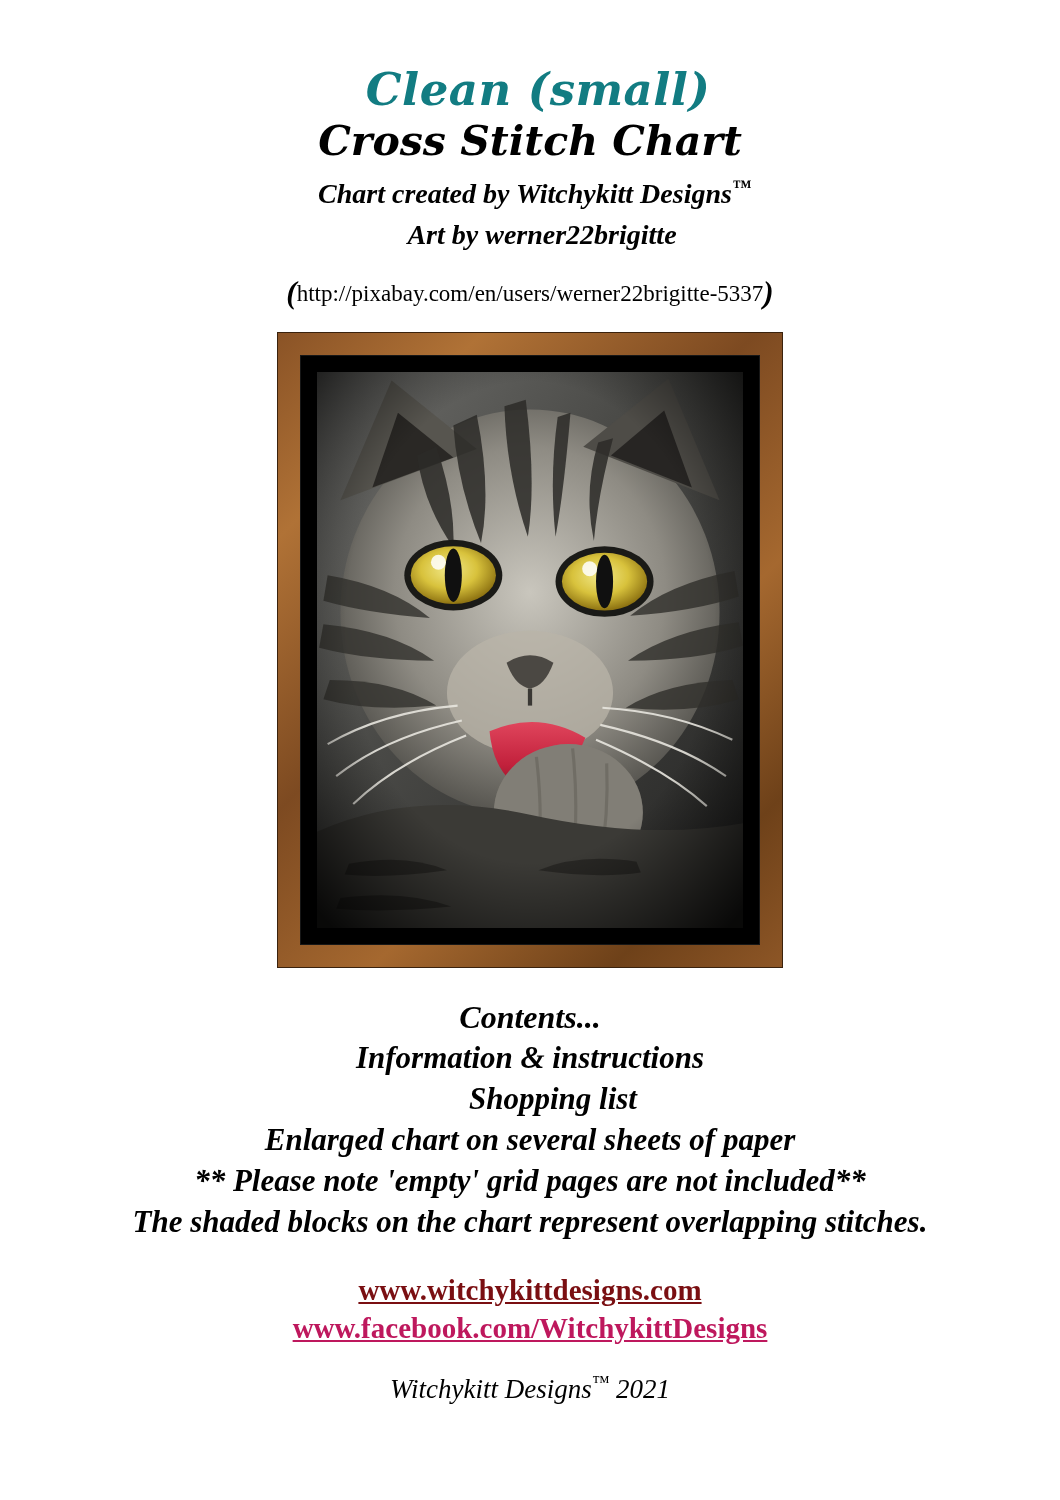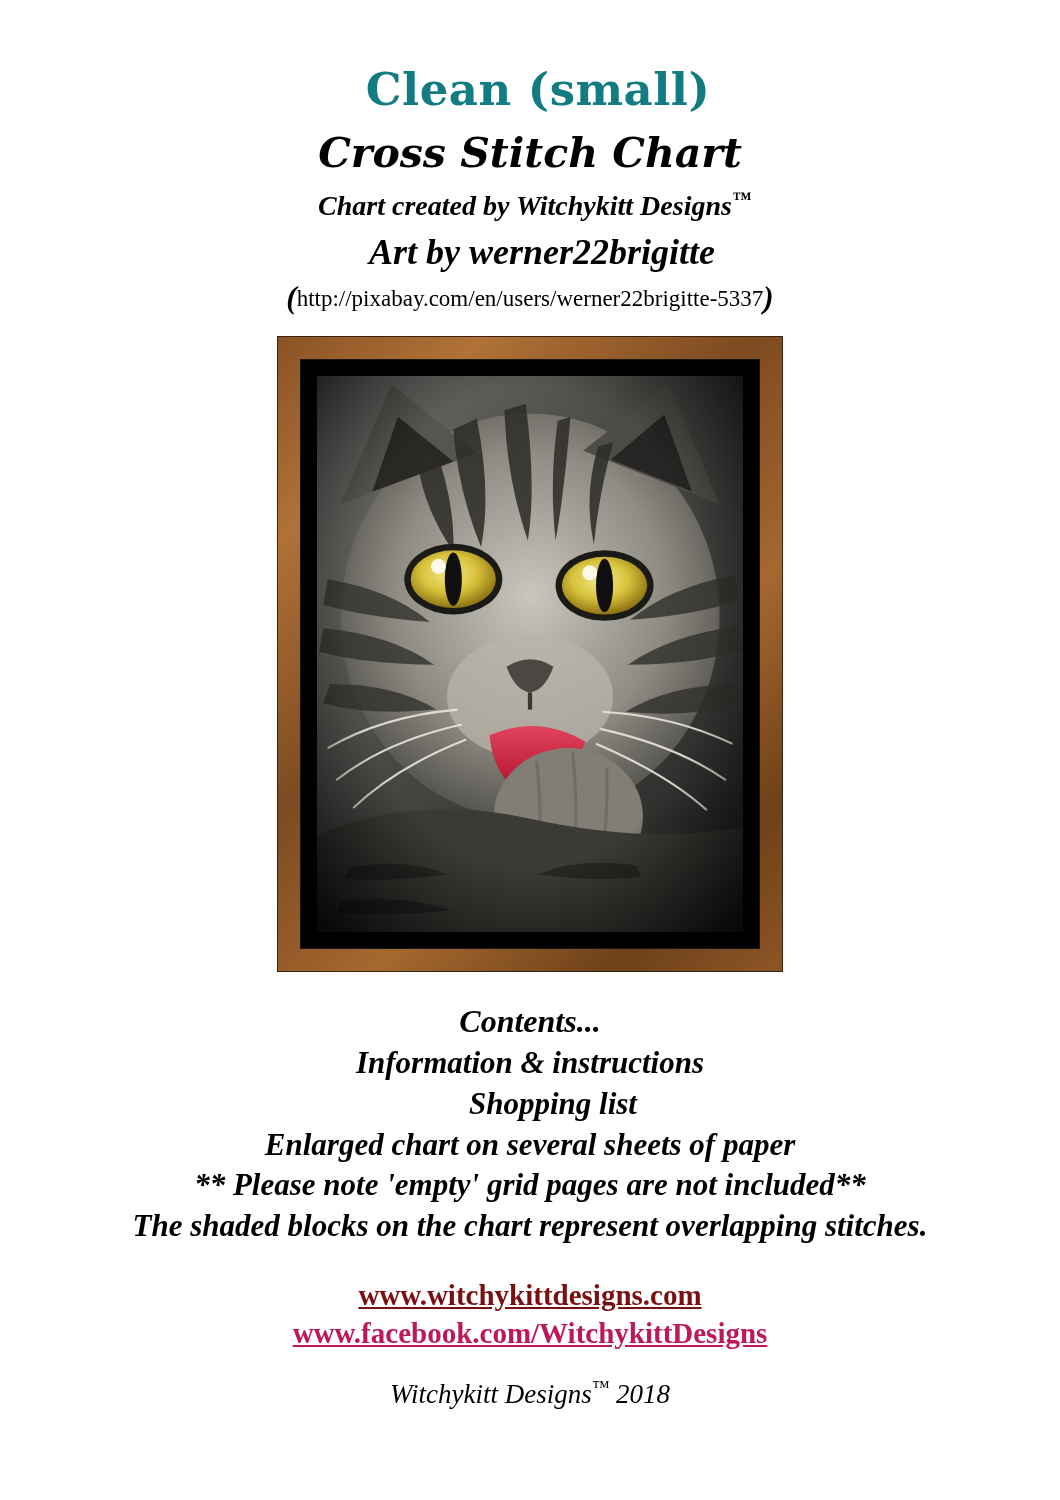--- a/index.html
+++ b/index.html
@@ -22,62 +22,63 @@
     padding: 0;
   }
 
   
   .header {
     text-align: center;
     padding-top: 66px;
   }
   .title-main {
     font-family: "DejaVu Serif", serif;
+    font-style: italic;
     font-weight: bold;
     font-size: 45px;
     color: #127c82;
     line-height: 1.05;
     letter-spacing: 0.5px;
     padding-left: 16px;
   }
   .title-sub {
     font-family: "DejaVu Serif", serif;
     font-style: italic;
     font-weight: bold;
     font-size: 41px;
     color: #000000;
     line-height: 1.2;
-    margin-top: 16px;
+    margin-top: 4px;
   }
   .credit-line {
     font-family: "Liberation Serif", serif;
     font-style: italic;
     font-weight: bold;
     font-size: 28px;
     line-height: 1.35;
     margin-top: 8px;
     margin-left: 9px;
   }
   .credit-line .tm {
     font-size: 19px;
     vertical-align: super;
   }
   .credit-line2 {
     font-family: "Liberation Serif", serif;
     font-style: italic;
     font-weight: bold;
-    font-size: 36px;
+    font-size: 28px;
     line-height: 1.35;
     margin-top: 2px;
     margin-left: 24px;
   }
   .url-line {
     font-family: "Liberation Serif", serif;
     font-size: 23px;
-    margin-top: 2px;
+    margin-top: 20px;
     line-height: 1.3;
   }
   .url-line .paren {
     font-style: italic;
     font-weight: bold;
     font-size: 31px;
     vertical-align: -2px;
   }
 
   
@@ -292,16 +293,16 @@
     <div class="c6">The shaded blocks on the chart represent overlapping stitches.</div>
   </div>
 
   <div class="links">
     <a class="link-site" href="#">www.witchykittdesigns.com</a>
     <a class="link-fb" href="#">www.facebook.com/WitchykittDesigns</a>
   </div>
 
   <div class="footer">
     <span>Witchykitt Designs</span><span class="tm">™</span>
-    <span>2018</span>
+    <span>2021</span>
   </div>
 
 </div>
 
 </body></html>

